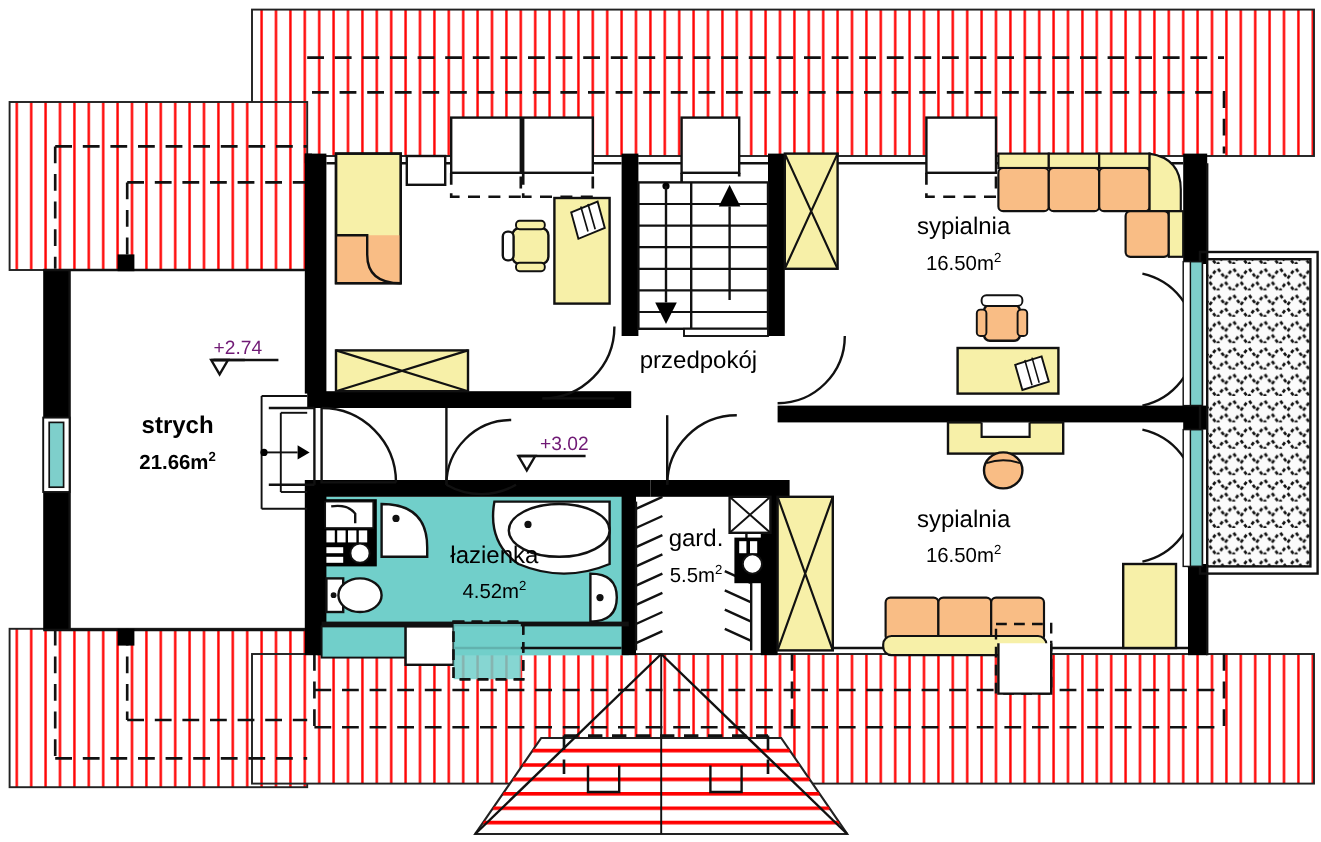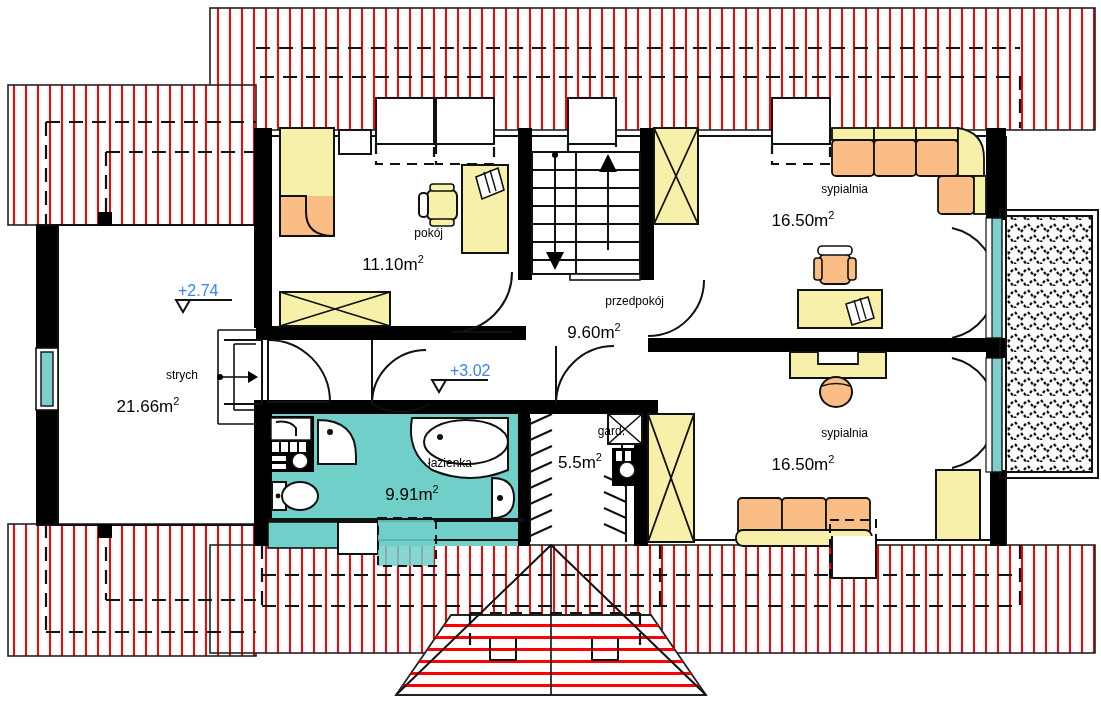--- a/index.html
+++ b/index.html
@@ -1,23 +1,23 @@
 <!DOCTYPE html>
 <html><head>
 <meta charset="utf-8">
 <style>
   html,body{margin:0;padding:0;background:#ffffff;}
   body{font-family:"Liberation Sans", sans-serif;}
   #plan{position:relative;width:1101px;height:702px;background:#ffffff;overflow:hidden;}
   #plan svg{display:block;}
   .lbl{position:absolute;text-align:center;color:#000;font-family:"Liberation Sans",sans-serif;white-space:nowrap;}
-  .lbl .rn{display:block;font-size:12px;line-height:22px;text-align:right;}
+  .lbl .rn{display:block;font-size:20px;line-height:22px;}
   .lbl .ra{display:block;font-size:17px;line-height:30px;}
   .lbl .ra sup{font-size:11px;}
-  .elev{position:absolute;font-size:16px;color:#3b82f6;white-space:nowrap;font-family:"Liberation Sans",sans-serif;}
+  .elev{position:absolute;font-size:16px;color:#701a75;white-space:nowrap;font-family:"Liberation Sans",sans-serif;}
 </style>
 </head>
 <body>
 
 <div id="plan">
 
 <svg width="1101" height="702" viewBox="0 0 1101 702">
   <defs>
 
     <pattern id="roofV" width="12" height="12" patternUnits="userSpaceOnUse">
@@ -372,41 +372,36 @@
       <path d="M432 380 L446 380 L439 392 Z" fill="none" stroke="#111" stroke-width="2"></path>
     </g>
   </g>
 
   <g fill="#000000">
     <rect x="98" y="212" width="14" height="14"></rect>
     <rect x="98" y="524" width="14" height="14"></rect>
   </g>
 </svg>
 
-<div class="lbl" style="left:98px; top:364px; width:100px;">
+<div class="lbl" style="left:98px; top:344px; width:100px;font-weight:bold;">
   <span class="rn">strych</span>
   <span class="ra"><span>21.66m</span><sup>2</sup></span>
 </div>
 
-<div class="lbl" style="left:343px; top:222px; width:100px;">
-  <span class="rn">pokój</span>
-  <span class="ra"><span>11.10m</span><sup>2</sup></span>
-</div>
-
-<div class="lbl" style="left:524px; top:290px; width:140px;">
+
+<div class="lbl" style="left:512px; top:290px; width:140px;">
   <span class="rn">przedpokój</span>
-  <span class="ra"><span>9.60m</span><sup>2</sup></span>
 </div>
 
 <div class="lbl" style="left:352px; top:452px; width:120px;">
   <span class="rn">łazienka</span>
-  <span class="ra"><span>9.91m</span><sup>2</sup></span>
-</div>
-
-<div class="lbl" style="left:535px; top:420px; width:90px;">
+  <span class="ra"><span>4.52m</span><sup>2</sup></span>
+</div>
+
+<div class="lbl" style="left:535px; top:438px; width:90px;">
   <span class="rn">gard.</span>
   <span class="ra"><span>5.5m</span><sup>2</sup></span>
 </div>
 
 <div class="lbl" style="left:738px; top:178px; width:130px;">
   <span class="rn">sypialnia</span>
   <span class="ra"><span>16.50m</span><sup>2</sup></span>
 </div>
 
 <div class="lbl" style="left:738px; top:422px; width:130px;">

